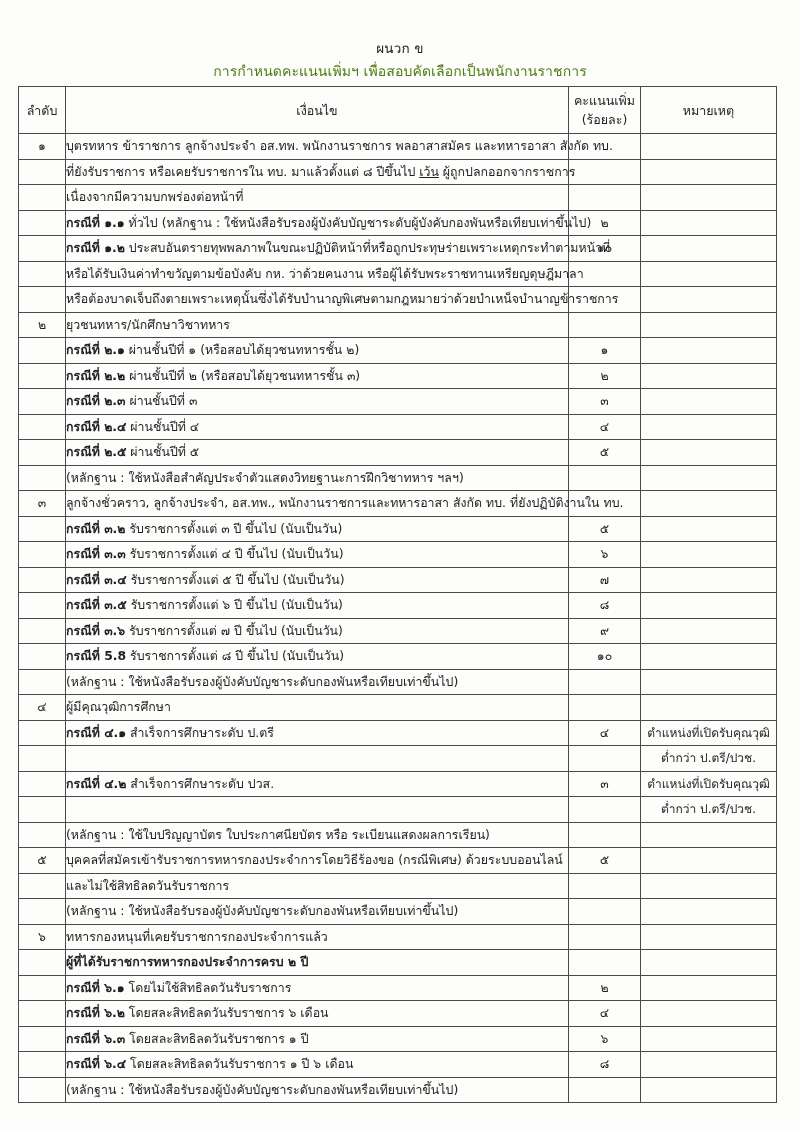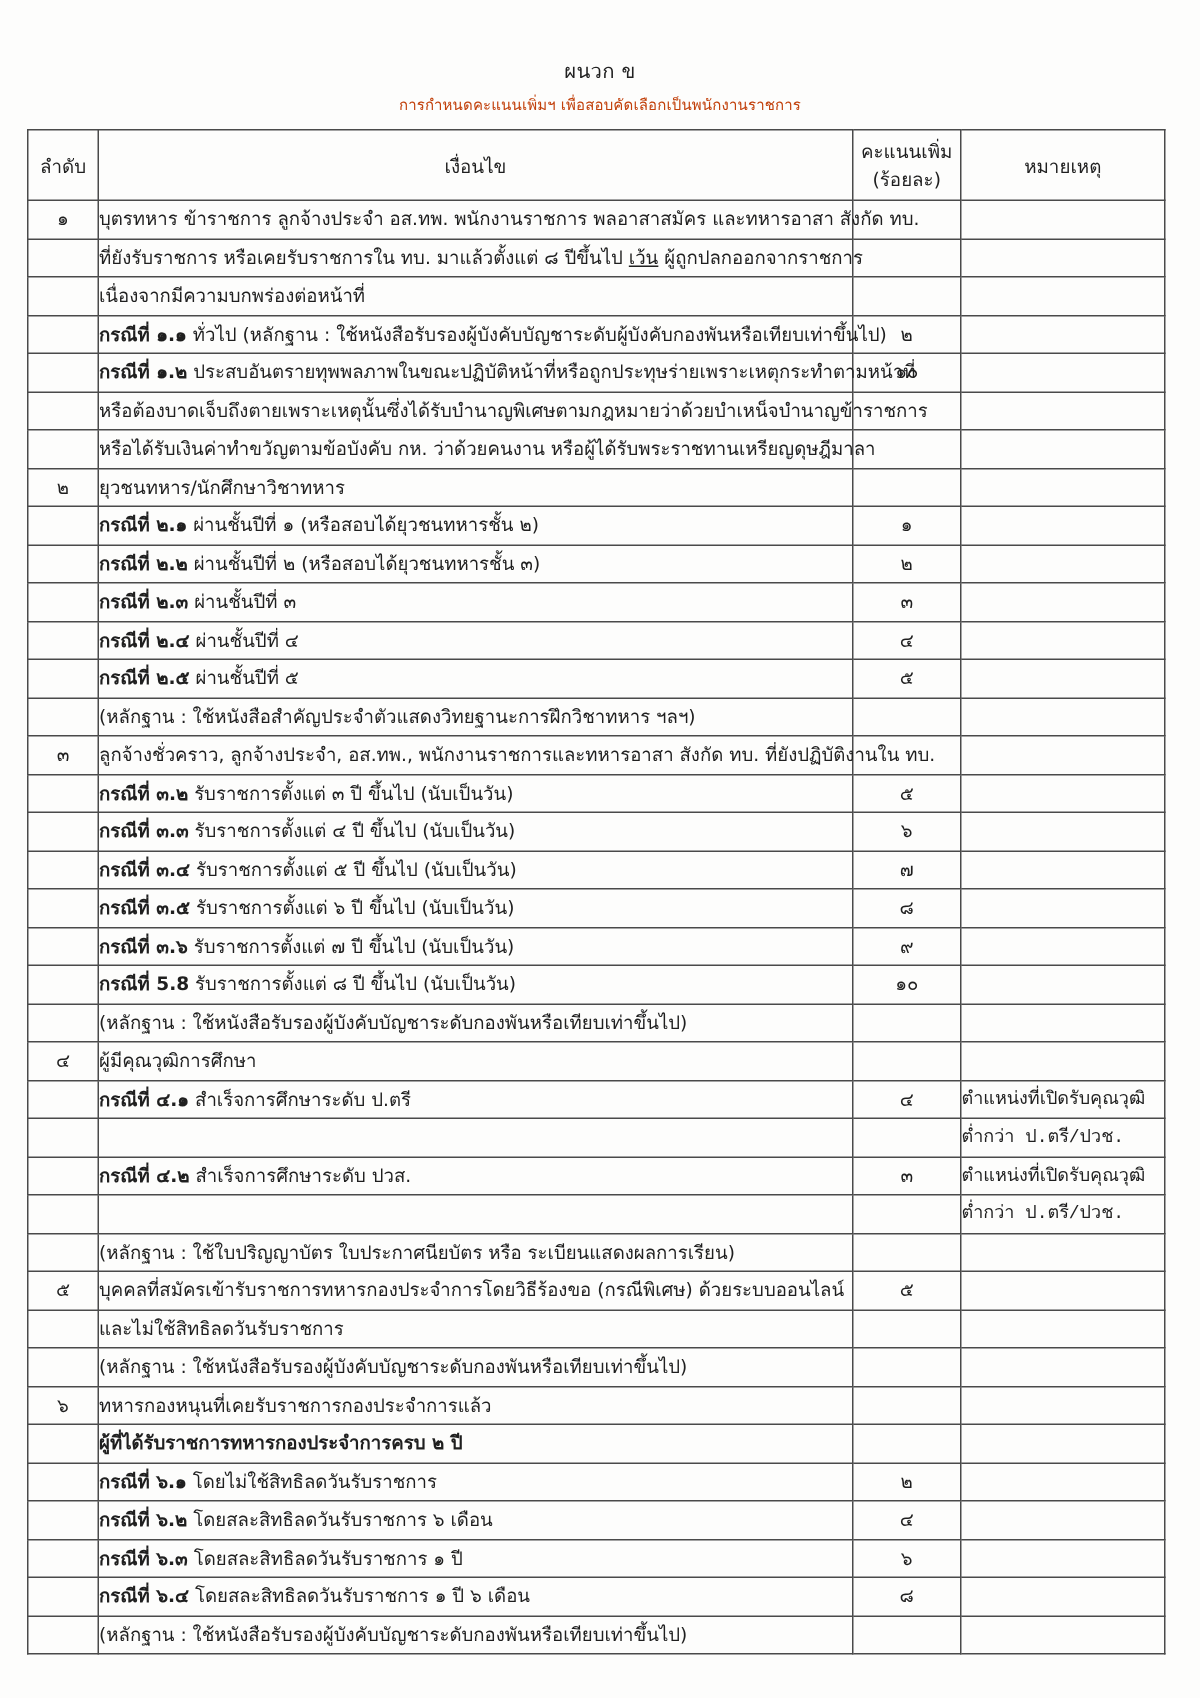--- a/index.html
+++ b/index.html
@@ -28,25 +28,25 @@
     width: 800px;
     text-align: center;
   }
   .doc-label {
     font-size: 13.5px;
     line-height: 20px;
     letter-spacing: 0.2px;
     color: #222;
   }
   .doc-title {
-    font-size: 10px;
+    font-size: 14px;
     line-height: 22px;
     margin-top: 2px;
     letter-spacing: 0.1px;
-    color: #c2410c;
+    color: #4d7c0f;
   }
   .table-wrap {
     position: absolute;
     left: 18px;
     top: 86px;
     width: 758px;
   }
   table.grid {
     border-collapse: collapse;
     width: 758px;
@@ -89,22 +89,22 @@
   }
   td.cond-cell {
     text-align: left;
     padding-left: 7px;
     white-space: nowrap;
   }
   td.score-cell {
     text-align: center;
   }
   td.remark-cell {
+    text-align: center;
     font-size: 12px;
-    font-family: Liberation Mono, monospace;
   }
   .bold { font-weight: bold; }
   .uline { text-decoration: underline; }
 </style>
 </head>
 <body>
 
 <div class="page">
 
   <div class="header-block">
@@ -159,27 +159,27 @@
             <td class="cell remark-cell"></td>
           </tr>
           <tr>
             <td class="cell order-cell"></td>
             <td class="cell cond-cell"><span class="bold">กรณีที่ ๑.๒</span><span> ประสบอันตรายทุพพลภาพในขณะปฏิบัติหน้าที่หรือถูกประทุษร่ายเพราะเหตุกระทำตามหน้าที่</span></td>
             <td class="cell score-cell">๑๐</td>
             <td class="cell remark-cell"></td>
           </tr>
           <tr>
             <td class="cell order-cell"></td>
+            <td class="cell cond-cell">หรือได้รับเงินค่าทำขวัญตามข้อบังคับ กห. ว่าด้วยคนงาน หรือผู้ได้รับพระราชทานเหรียญดุษฎีมาลา</td>
+            <td class="cell score-cell"></td>
+            <td class="cell remark-cell"></td>
+          </tr>
+          <tr>
+            <td class="cell order-cell"></td>
             <td class="cell cond-cell">หรือต้องบาดเจ็บถึงตายเพราะเหตุนั้นซึ่งได้รับบำนาญพิเศษตามกฎหมายว่าด้วยบำเหน็จบำนาญข้าราชการ</td>
-            <td class="cell score-cell"></td>
-            <td class="cell remark-cell"></td>
-          </tr>
-          <tr>
-            <td class="cell order-cell"></td>
-            <td class="cell cond-cell">หรือได้รับเงินค่าทำขวัญตามข้อบังคับ กห. ว่าด้วยคนงาน หรือผู้ได้รับพระราชทานเหรียญดุษฎีมาลา</td>
             <td class="cell score-cell"></td>
             <td class="cell remark-cell"></td>
           </tr>
           <tr>
             <td class="cell order-cell">๒</td>
             <td class="cell cond-cell">ยุวชนทหาร/นักศึกษาวิชาทหาร</td>
             <td class="cell score-cell"></td>
             <td class="cell remark-cell"></td>
           </tr>
           <tr>

